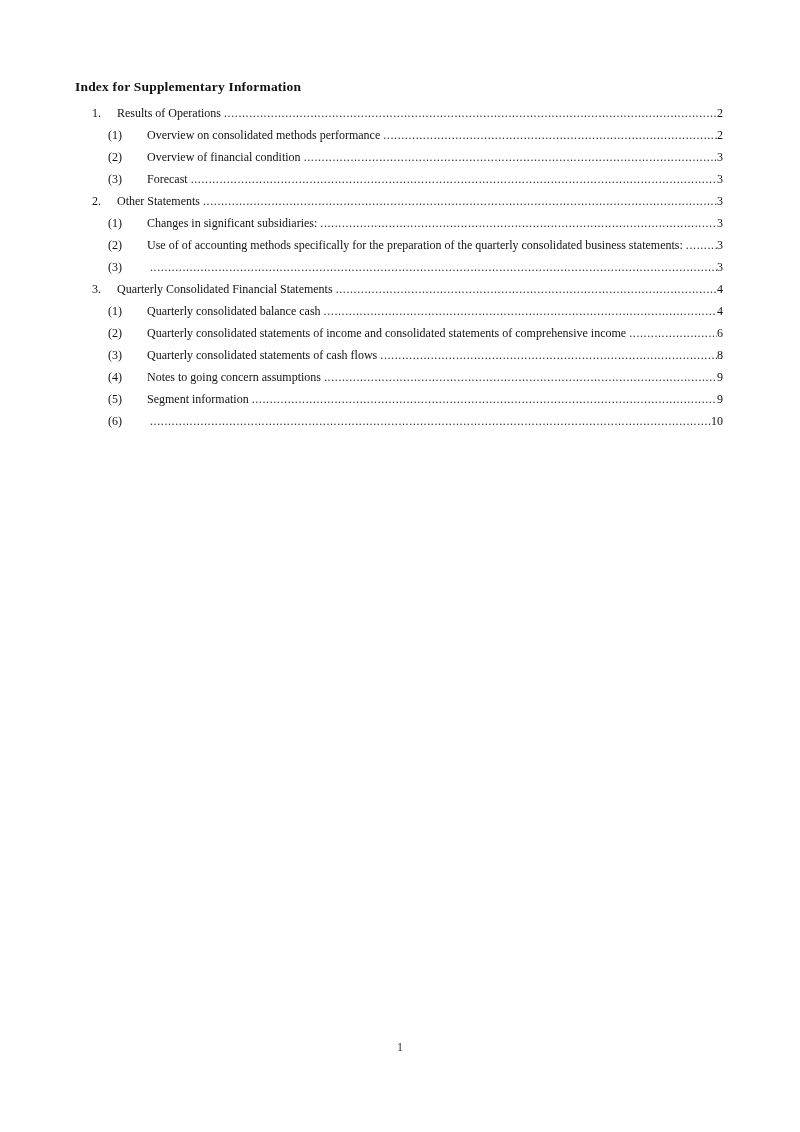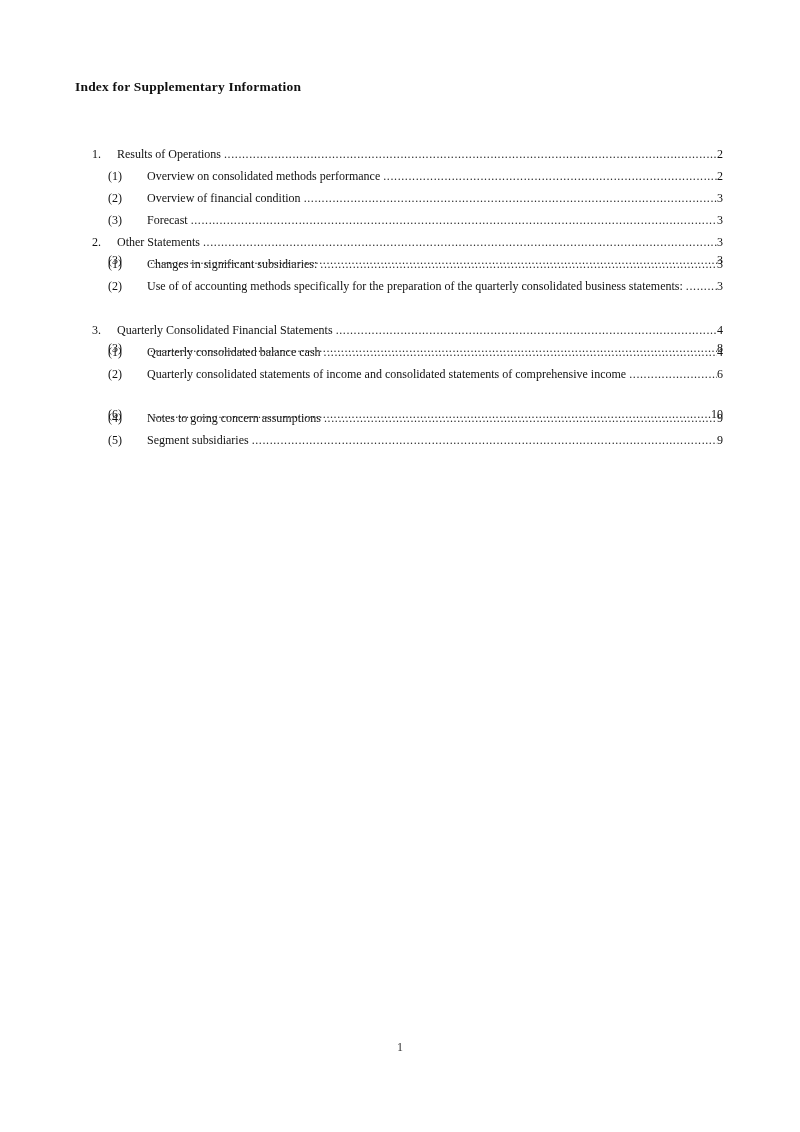--- a/index.html
+++ b/index.html
@@ -18,21 +18,21 @@
   .doc {
     position: absolute;
     left: 75px;
     top: 79px;
     width: 648px;
   }
   .doc-title {
     font-size: 13.5px;
     font-weight: bold;
     line-height: 16px;
-    margin: 0 0 0 0;
+    margin: 0 0 7px 0;
     letter-spacing: 0.2px;
   }
   .toc-row {
     display: flex;
     align-items: baseline;
     height: 22px;
     line-height: 22px;
     font-size: 12px;
     white-space: nowrap;
   }
@@ -41,21 +41,20 @@
   .toc-row .num {
     flex: 0 0 auto;
   }
   .toc-row.lv1 .num { width: 25px; }
   .toc-row.lv2 .num { width: 39px; }
   .toc-row .label {
     flex: 0 1 auto;
     min-width: 0;
     overflow: hidden;
     white-space: nowrap;
-    margin-top: 48px;
   }
   .toc-row .leader {
     flex: 1 1 8px;
     min-width: 8px;
     overflow: hidden;
     white-space: nowrap;
     padding-left: 3px;
     color: #2a2a2a;
     letter-spacing: 0.6px;
   }
@@ -142,32 +141,33 @@
       <span class="pagenum">4</span>
   </div>
   <div class="toc-row lv2">
     <span class="num">(2)</span>
       <span class="label">Quarterly consolidated statements of income and consolidated statements of comprehensive income</span>
       <span class="leader"></span>
       <span class="pagenum">6</span>
   </div>
   <div class="toc-row lv2">
     <span class="num">(3)</span>
+      <span class="label">Quarterly consolidated statements of cash flows</span>
       <span class="leader"></span>
       <span class="pagenum">8</span>
   </div>
   <div class="toc-row lv2">
     <span class="num">(4)</span>
       <span class="label">Notes to going concern assumptions</span>
       <span class="leader"></span>
       <span class="pagenum">9</span>
   </div>
   <div class="toc-row lv2">
     <span class="num">(5)</span>
-      <span class="label">Segment subsidiaries</span>
+      <span class="label">Segment information</span>
       <span class="leader"></span>
       <span class="pagenum">9</span>
   </div>
   <div class="toc-row lv2">
     <span class="num">(6)</span>
       <span class="leader"></span>
       <span class="pagenum">10</span>
   </div>
 </div>
 

